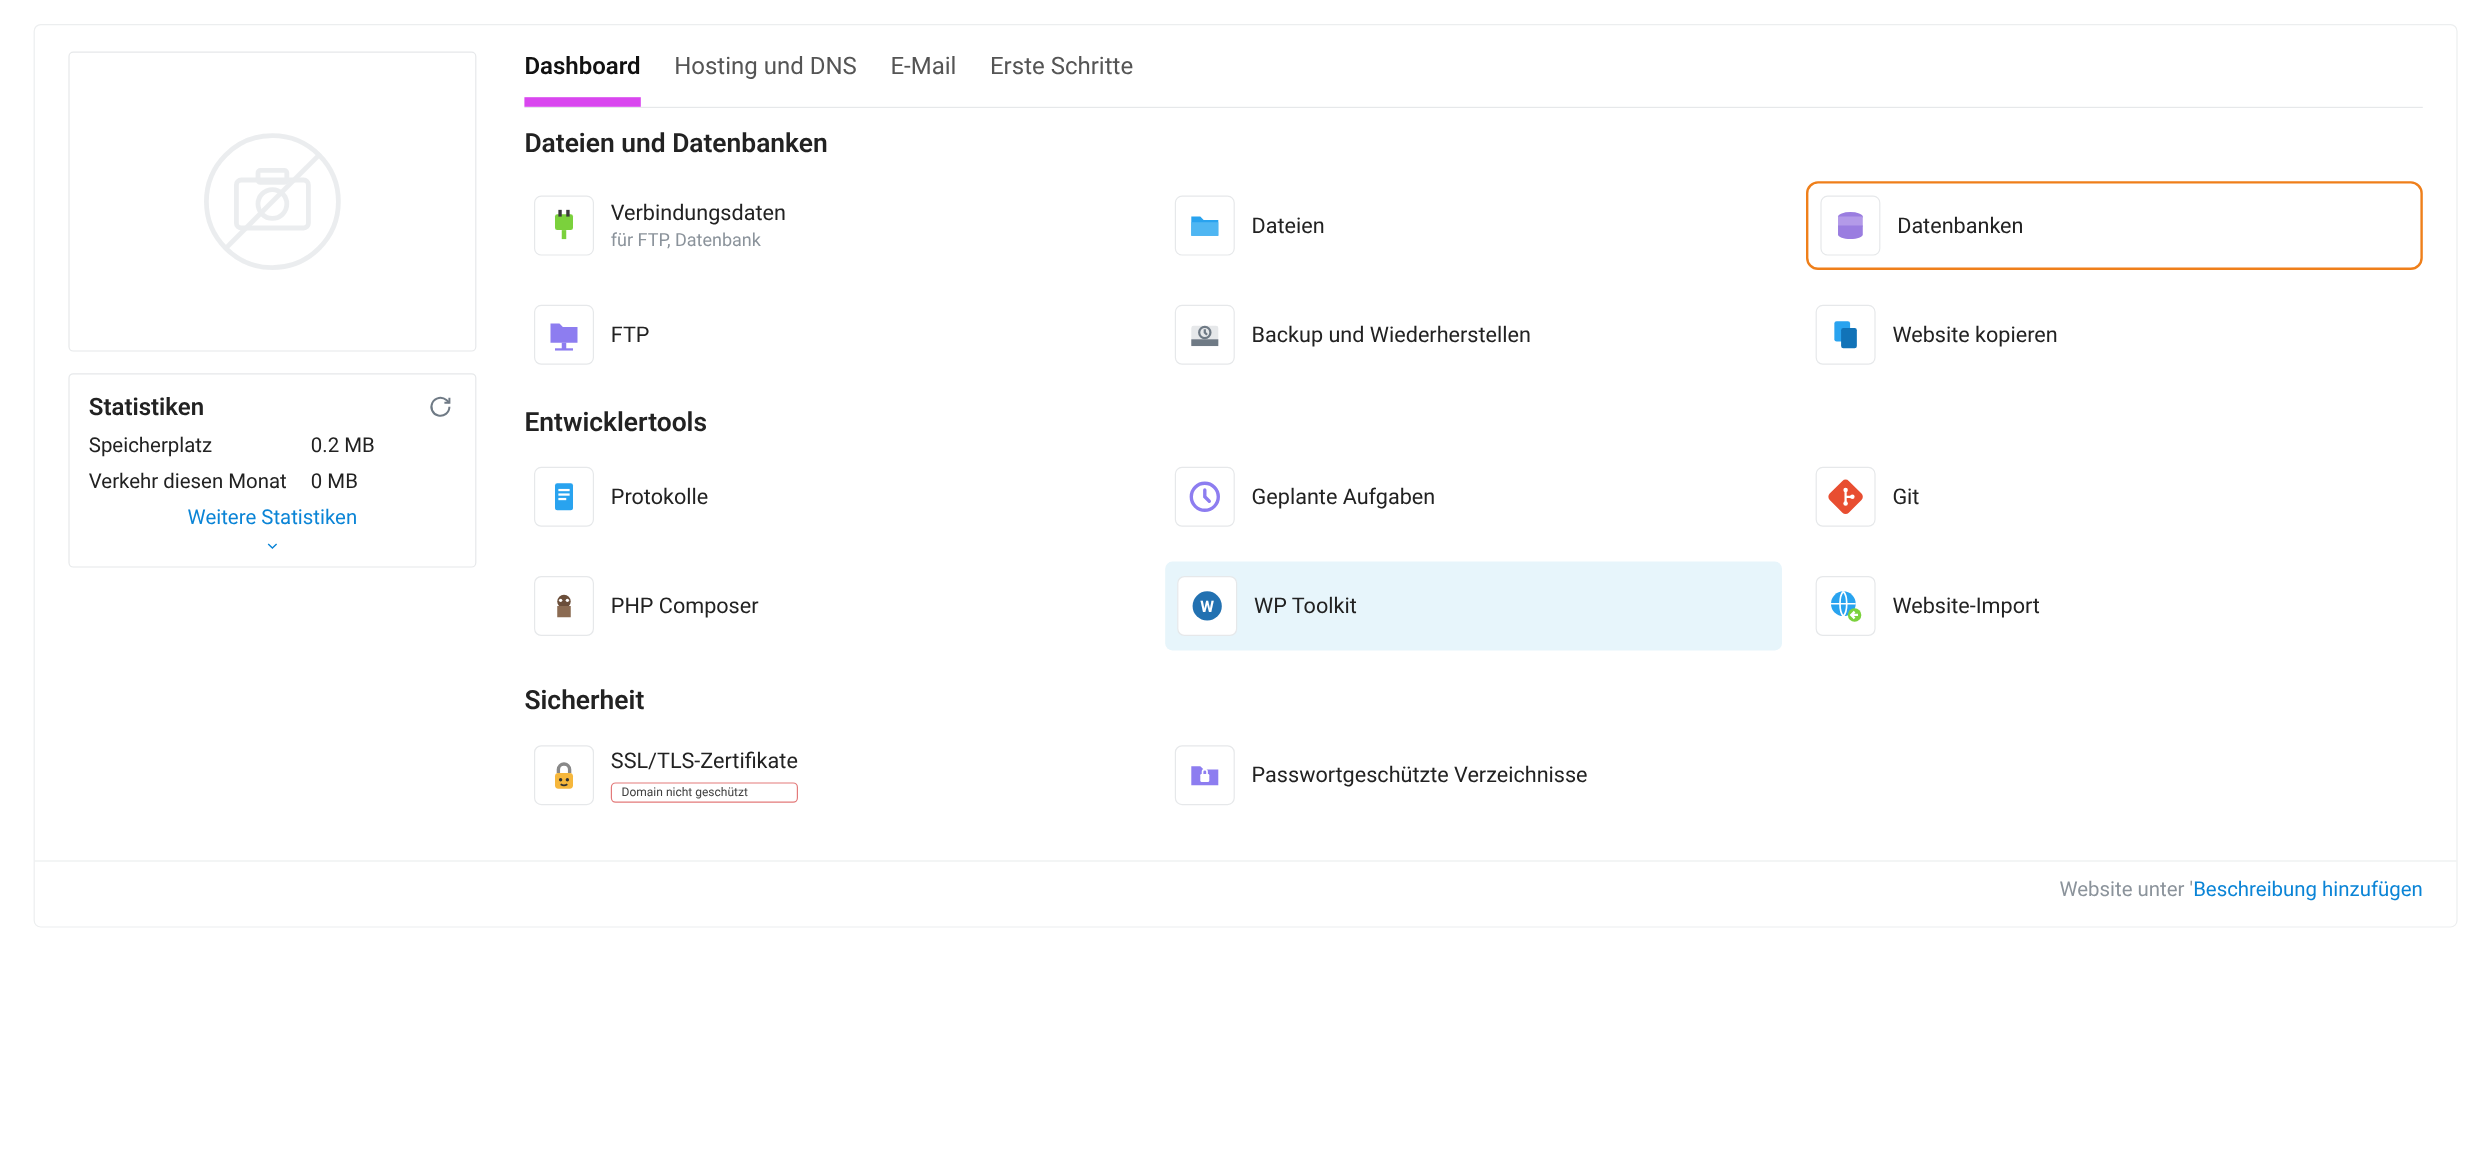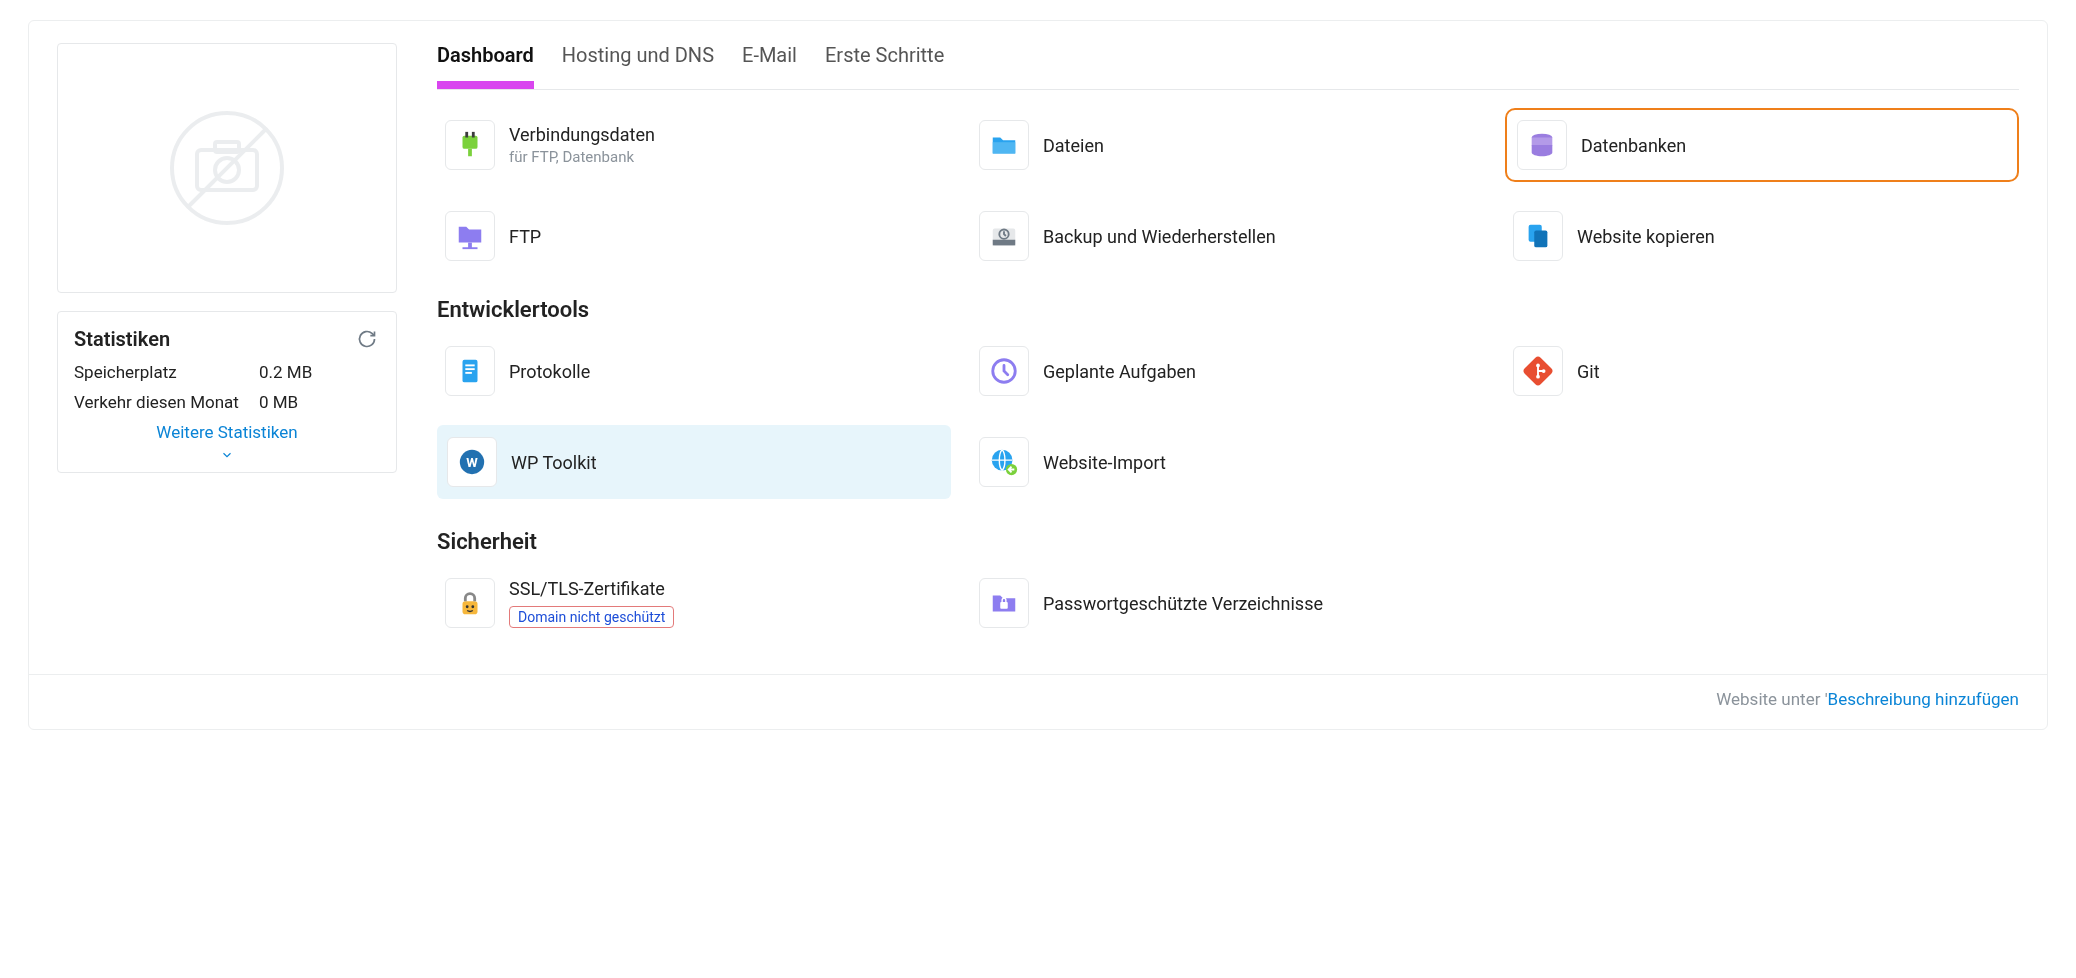--- a/index.html
+++ b/index.html
@@ -53,21 +53,21 @@
 
   .tile-grid { display: grid; grid-template-columns: repeat(3, 1fr); gap: 23px 20px; margin-bottom: 30px;}
   .tile { display: flex; align-items: center; gap: 14px; padding: 6px 8px; border-radius: 6px; cursor:pointer;}
   .tile.wp { background: #e7f5fb; padding: 12px 10px;}
   .tile.highlight { border: 2px solid #ef7f1a; border-radius: 10px; padding: 10px 10px;}
   .tile .ico { width: 50px; height: 50px; border: 1px solid #e6e8ea; border-radius: 6px; display:flex; align-items:center; justify-content:center; flex-shrink:0; background:#fff;}
   .tile .ico svg { width: 30px; height: 30px; }
   .tile .txt { display:flex; flex-direction:column; gap:3px;}
   .tile .lbl { font-size: 18px; color:#222; }
   .tile .sub { font-size: 15px; color:#8b939b; }
-  .badge-warn { display:inline-block; border:1px solid #e37a7a; color:#1d4ed8; font-size:14px; padding:2px 8px; border-radius:4px; margin-top:4px; white-space: nowrap;}
+  .badge-warn { display:inline-block; border:1px solid #e37a7a; color:#404040; font-size:10px; padding:2px 8px; border-radius:4px; margin-top:4px; white-space: nowrap;}
 
   .footer {
     display:flex; justify-content:flex-end; align-items:center;
     border-top: 1px solid #eceeef;
     padding: 14px 28px 0 28px; margin-top: 10px;
     font-size: 17px;
   }
   .footer .left { color:#8b939b; }
   .footer .right { color:#0a84d6; cursor:pointer;}
 </style>
@@ -116,20 +116,21 @@
     </aside>
 
     <div class="main">
       <div class="tabs">
         <div class="tab active">Dashboard</div>
         <div class="tab">Hosting und DNS</div>
         <div class="tab">E-Mail</div>
         <div class="tab">Erste Schritte</div>
       </div>
 
+      <h2 class="section-title">Dateien und Datenbanken</h2>
       <div class="tile-grid">
         <div class="tile">
           <div class="ico">
               <svg viewBox="0 0 32 32">
                 <rect x="8" y="6" width="16" height="14" rx="2" fill="#7bd13c"></rect>
                 <rect x="11" y="2" width="3" height="6" fill="#3b3b3b"></rect>
                 <rect x="18" y="2" width="3" height="6" fill="#3b3b3b"></rect>
                 <rect x="14" y="20" width="4" height="8" fill="#7bd13c"></rect>
               </svg>
             </div>
@@ -232,20 +233,33 @@
                 <circle cx="16" cy="10" r="2" fill="#fff"></circle>
                 <circle cx="16" cy="22" r="2" fill="#fff"></circle>
                 <circle cx="22" cy="16" r="2" fill="#fff"></circle>
                 <path d="M16 10v12M16 16h6" stroke="#fff" stroke-width="2"></path>
               </svg>
             </div>
           <div class="txt">
               <span class="lbl">Git</span>
             </div>
         </div>
+        <div class="tile">
+          <div class="ico">
+              <svg viewBox="0 0 32 32">
+                <circle cx="16" cy="12" r="6" fill="#6b4e3a"></circle>
+                <rect x="10" y="16" width="12" height="10" fill="#8b6b52"></rect>
+                <circle cx="13" cy="11" r="1.5" fill="#fff"></circle>
+                <circle cx="19" cy="11" r="1.5" fill="#fff"></circle>
+              </svg>
+            </div>
+          <div class="txt">
+              <span class="lbl">PHP Composer</span>
+            </div>
+        </div>
         <div class="tile wp">
           <div class="ico">
               <svg viewBox="0 0 32 32">
                 <circle cx="16" cy="16" r="13" fill="#2271b1"></circle>
                 <text x="16" y="21" font-size="14" font-weight="bold" fill="#fff" text-anchor="middle">W</text>
               </svg>
             </div>
           <div class="txt">
               <span class="lbl">WP Toolkit</span>
             </div>

